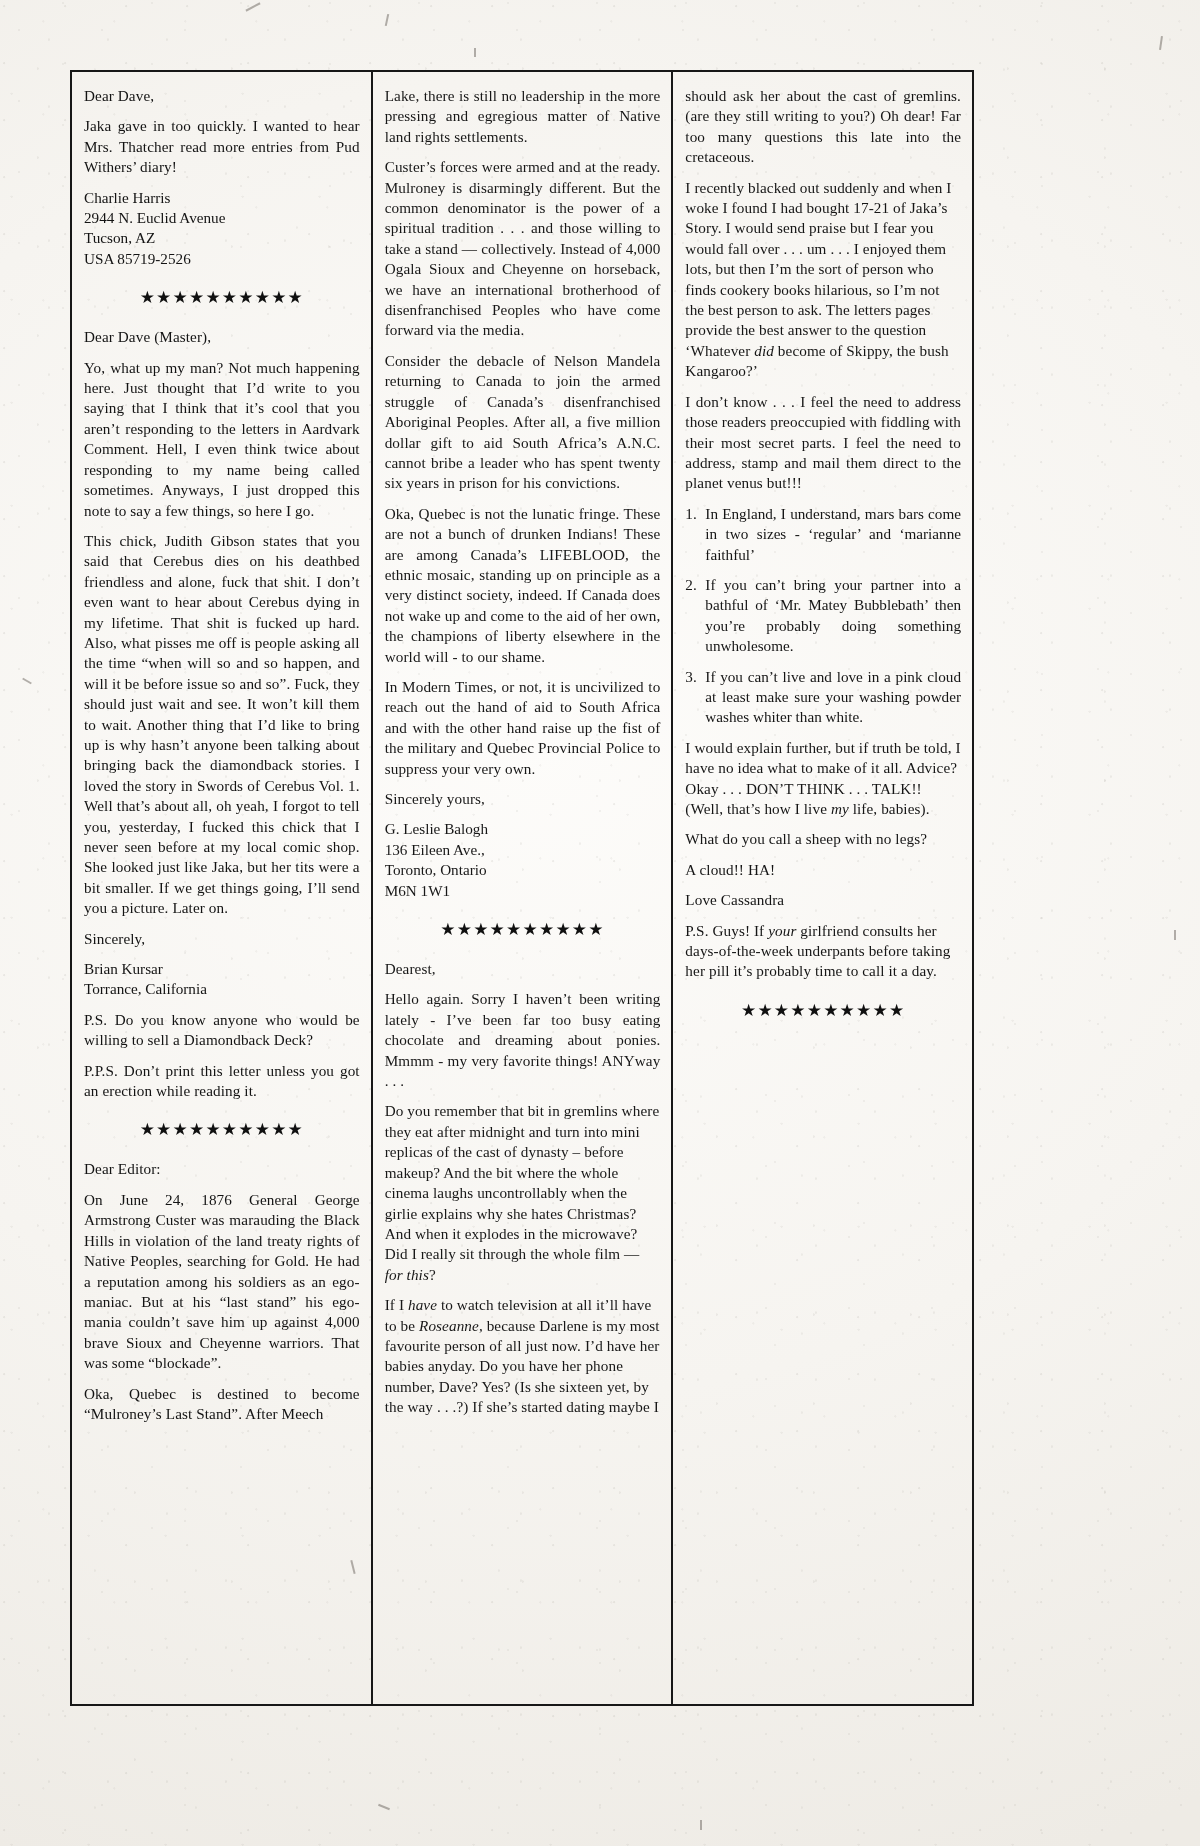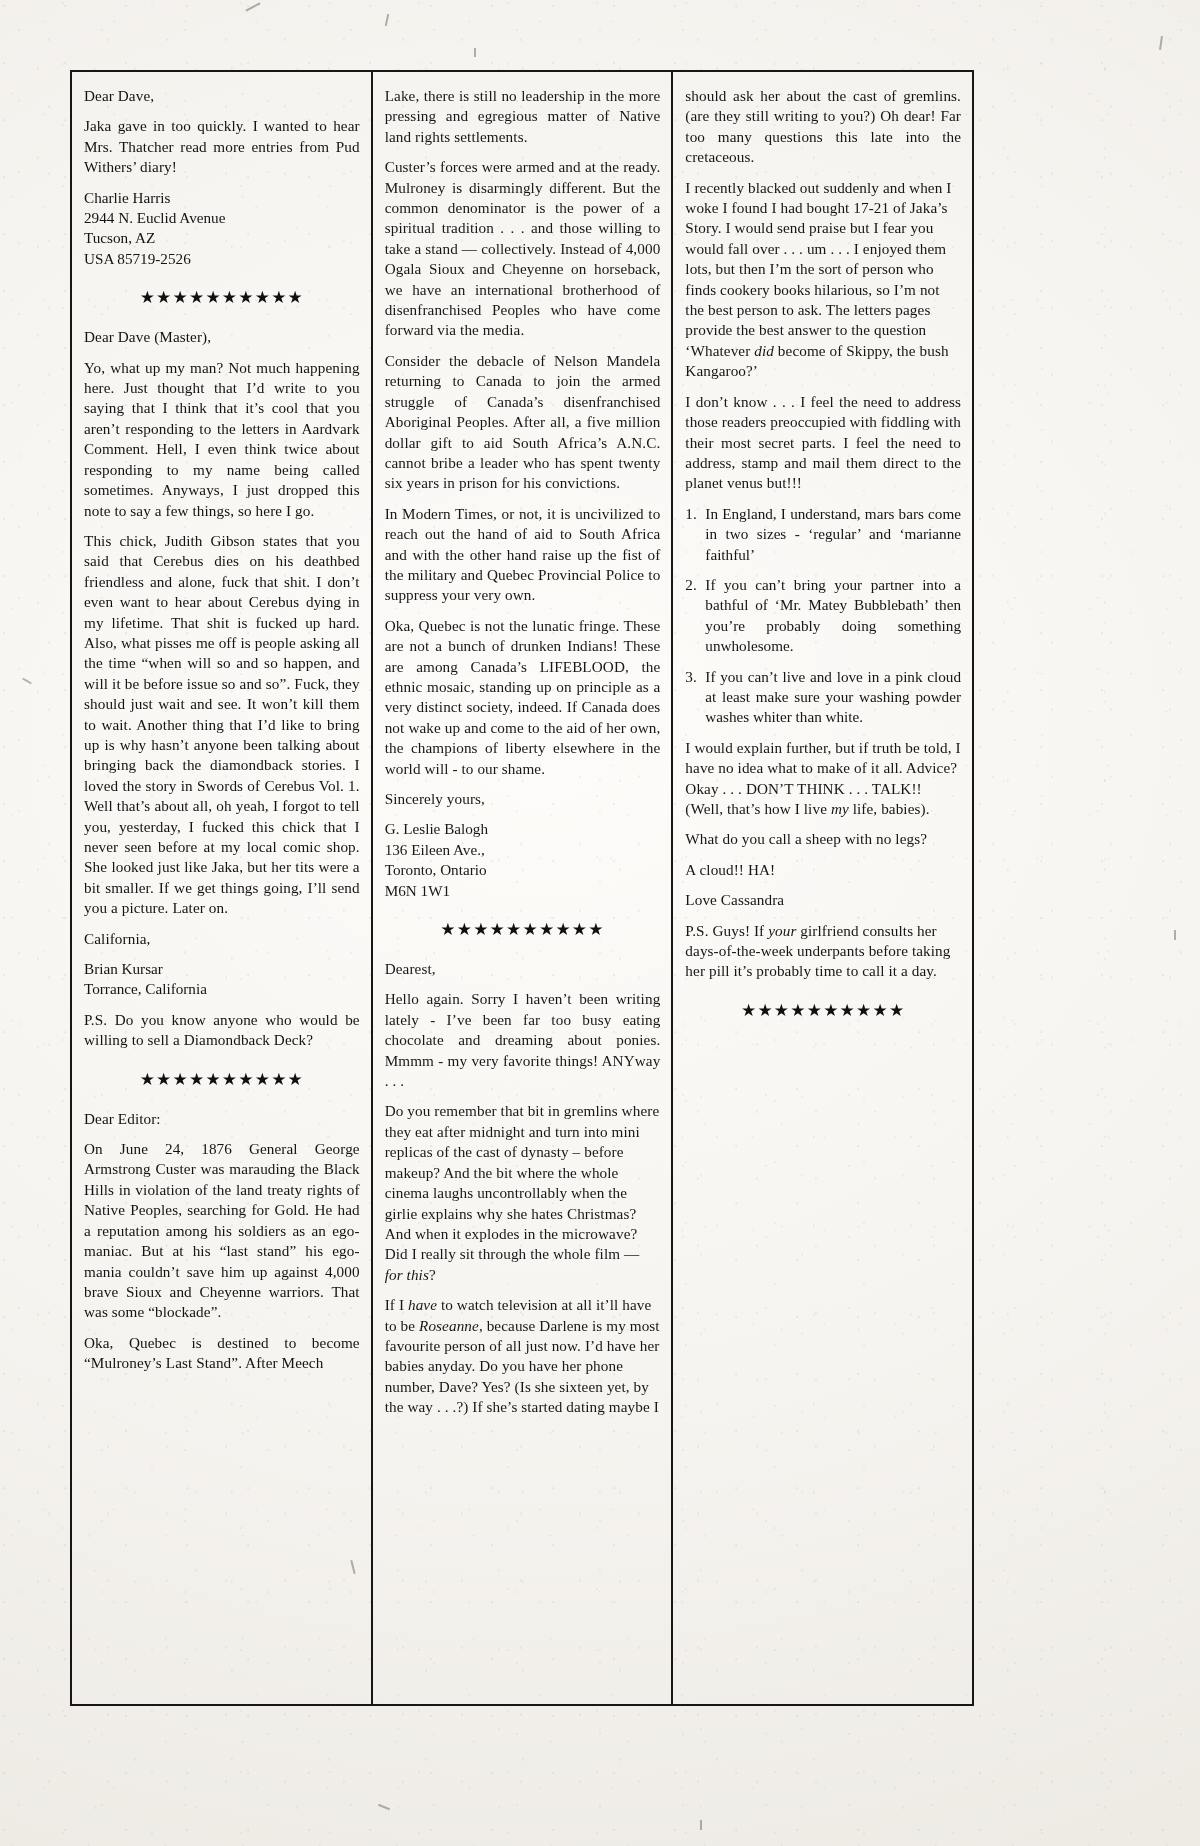--- a/index.html
+++ b/index.html
@@ -142,35 +142,36 @@
         <p class="nojust">Dear Dave,</p>
         <p>Jaka gave in too quickly. I wanted to hear Mrs. Thatcher read more entries from Pud Withers’ diary!</p>
         <div class="addr">Charlie Harris
 2944 N. Euclid Avenue
 Tucson, AZ
 USA   85719-2526</div>
         <div class="stars">★★★★★★★★★★</div>
         <p class="nojust">Dear Dave (Master),</p>
         <p>Yo, what up my man? Not much happening here. Just thought that I’d write to you saying that I think that it’s cool that you aren’t responding to the letters in Aardvark Comment. Hell, I even think twice about responding to my name being called sometimes. Anyways, I just dropped this note to say a few things, so here I go.</p>
         <p>This chick, Judith Gibson states that you said that Cerebus dies on his deathbed friendless and alone, fuck that shit. I don’t even want to hear about Cerebus dying in my lifetime. That shit is fucked up hard. Also, what pisses me off is people asking all the time “when will so and so happen, and will it be before issue so and so”. Fuck, they should just wait and see. It won’t kill them to wait. Another thing that I’d like to bring up is why hasn’t anyone been talking about bringing back the diamondback stories. I loved the story in Swords of Cerebus Vol. 1. Well that’s about all, oh yeah, I forgot to tell you, yesterday, I fucked this chick that I never seen before at my local comic shop. She looked just like Jaka, but her tits were a bit smaller. If we get things going, I’ll send you a picture. Later on.</p>
-        <p class="nojust">California,</p>
+        <p class="nojust">Sincerely,</p>
         <div class="addr">Brian Kursar
 Torrance, California</div>
         <p>P.S. Do you know anyone who would be willing to sell a Diamondback Deck?</p>
+        <p>P.P.S. Don’t print this letter unless you got an erection while reading it.</p>
         <div class="stars">★★★★★★★★★★</div>
         <p class="nojust">Dear Editor:</p>
         <p>On June 24, 1876 General George Armstrong Custer was marauding the Black Hills in violation of the land treaty rights of Native Peoples, searching for Gold. He had a reputation among his soldiers as an ego-maniac. But at his “last stand” his ego-mania couldn’t save him up against 4,000 brave Sioux and Cheyenne warriors. That was some “blockade”.</p>
         <p>Oka, Quebec is destined to become “Mulroney’s Last Stand”. After Meech</p>
       </div>
     <div class="col" id="c2">
         <p>Lake, there is still no leadership in the more pressing and egregious matter of Native land rights settlements.</p>
         <p>Custer’s forces were armed and at the ready. Mulroney is disarmingly different. But the common denominator is the power of a spiritual tradition . . . and those willing to take a stand — collectively. Instead of 4,000 Ogala Sioux and Cheyenne on horseback, we have an international brotherhood of disenfranchised Peoples who have come forward via the media.</p>
         <p>Consider the debacle of Nelson Mandela returning to Canada to join the armed struggle of Canada’s disenfranchised Aboriginal Peoples. After all, a five million dollar gift to aid South Africa’s A.N.C. cannot bribe a leader who has spent twenty six years in prison for his convictions.</p>
+        <p>Oka, Quebec is not the lunatic fringe. These are not a bunch of drunken Indians! These are among Canada’s LIFEBLOOD, the ethnic mosaic, standing up on principle as a very distinct society, indeed. If Canada does not wake up and come to the aid of her own, the champions of liberty elsewhere in the world will - to our shame.</p>
         <p>In Modern Times, or not, it is uncivilized to reach out the hand of aid to South Africa and with the other hand raise up the fist of the military and Quebec Provincial Police to suppress your very own.</p>
-        <p>Oka, Quebec is not the lunatic fringe. These are not a bunch of drunken Indians! These are among Canada’s LIFEBLOOD, the ethnic mosaic, standing up on principle as a very distinct society, indeed. If Canada does not wake up and come to the aid of her own, the champions of liberty elsewhere in the world will - to our shame.</p>
         <p class="nojust">Sincerely yours,</p>
         <div class="addr">G. Leslie Balogh
 136 Eileen Ave.,
 Toronto, Ontario
 M6N  1W1</div>
         <div class="stars">★★★★★★★★★★</div>
         <p class="nojust">Dearest,</p>
         <p>Hello again. Sorry I haven’t been writing lately - I’ve been far too busy eating chocolate and dreaming about ponies. Mmmm - my very favorite things! ANYway . . .</p>
         <p class="nojust">Do you remember that bit in gremlins where they eat after midnight and turn into mini replicas of the cast of dynasty – before makeup? And the bit where the whole cinema laughs uncontrollably when the girlie explains why she hates Christmas? And when it explodes in the microwave? Did I really sit through the whole film — <i>for this</i>?</p>
         <p class="nojust">If I <i>have</i> to watch television at all it’ll have to be <i>Roseanne</i>, because Darlene is my most favourite person of all just now. I’d have her babies anyday. Do you have her phone number, Dave? Yes? (Is she sixteen yet, by the way . . .?) If she’s started dating maybe I</p>

